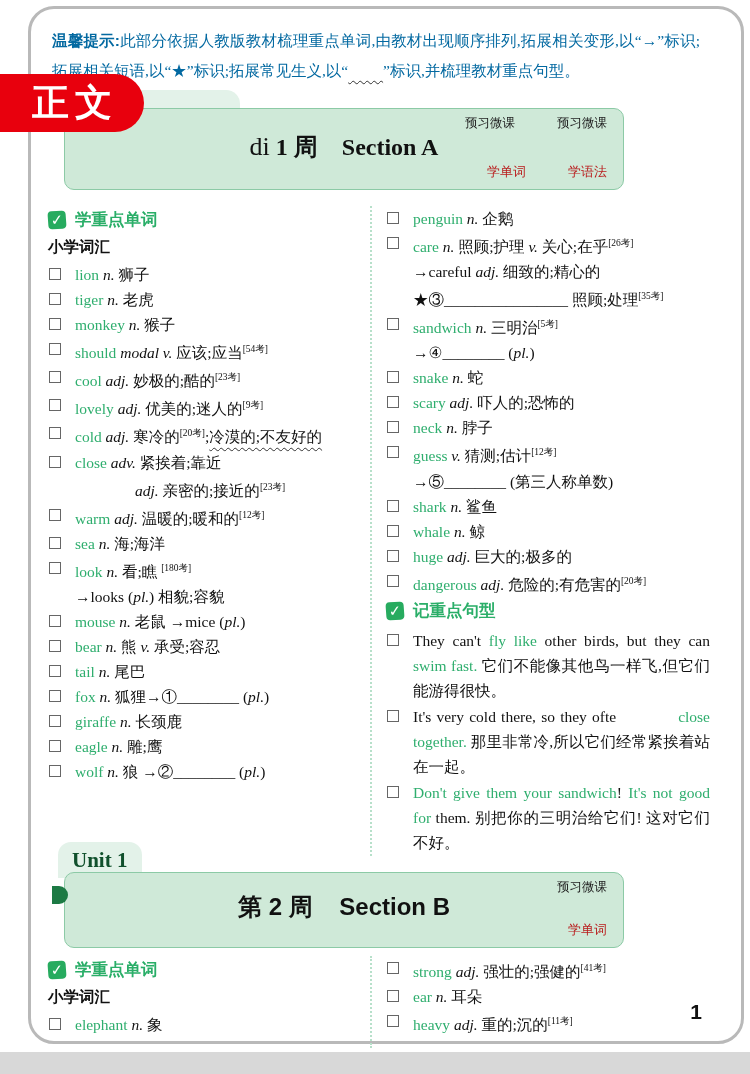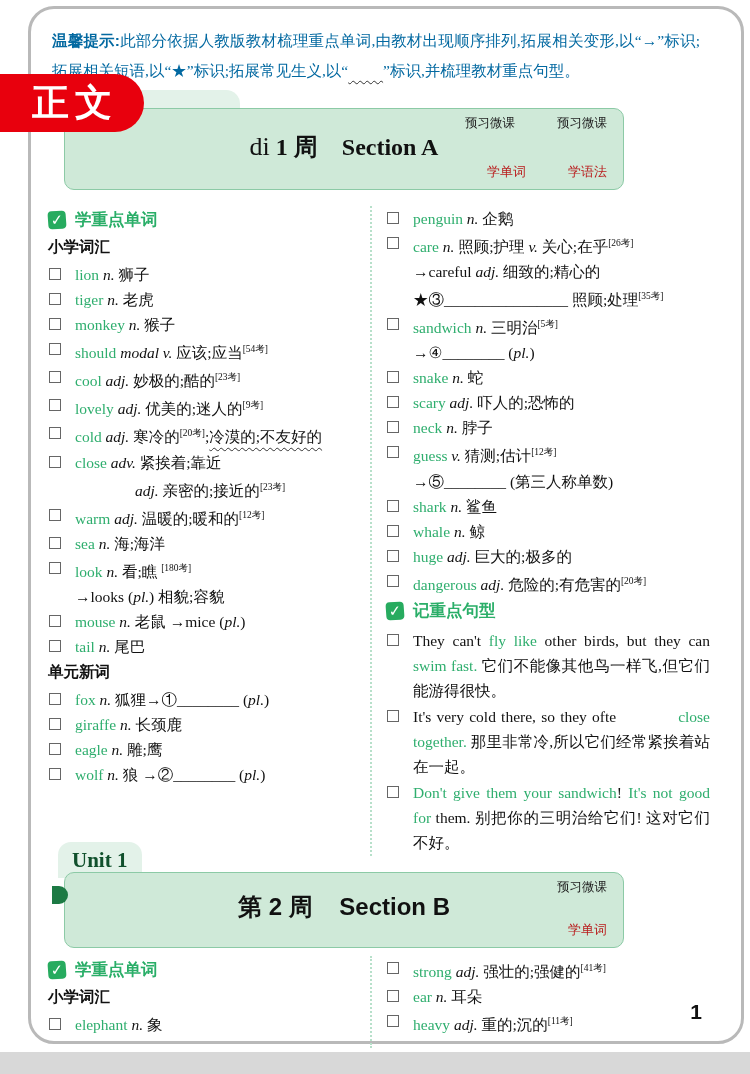--- a/index.html
+++ b/index.html
@@ -150,23 +150,26 @@
           <span class="box"></span>
           <div class="cont i0"><span class="c-g">look </span><span class="it">n.</span><span>  看;瞧 </span><span class="sup">[180考]</span></div>
           <div class="cont i1"><span>→looks (</span><span class="it">pl.</span><span>) 相貌;容貌</span></div>
         </div>
         <div class="entry">
           <span class="box"></span>
           <div class="cont i0"><span class="c-g">mouse </span><span class="it">n.</span><span>  老鼠  →mice (</span><span class="it">pl.</span><span>)</span></div>
         </div>
         <div class="entry">
           <span class="box"></span>
+          <div class="cont i0"><span class="c-g">bear </span><span class="it">n.</span><span>  熊  </span><span class="it">v.</span><span>  承受;容忍</span></div>
+        </div>
+        <div class="entry">
+          <span class="box"></span>
           <div class="cont i0"><span class="c-g">tail </span><span class="it">n.</span><span>  尾巴</span></div>
         </div>
-        <div class="h2">单元新词</div>
         <div class="entry">
           <span class="box"></span>
           <div class="cont i0"><span class="c-g">fox </span><span class="it">n.</span><span>  狐狸→①________ (</span><span class="it">pl.</span><span>)</span></div>
         </div>
         <div class="entry">
           <span class="box"></span>
           <div class="cont i0"><span class="c-g">giraffe </span><span class="it">n.</span><span>  长颈鹿</span></div>
         </div>
         <div class="entry">
           <span class="box"></span>

